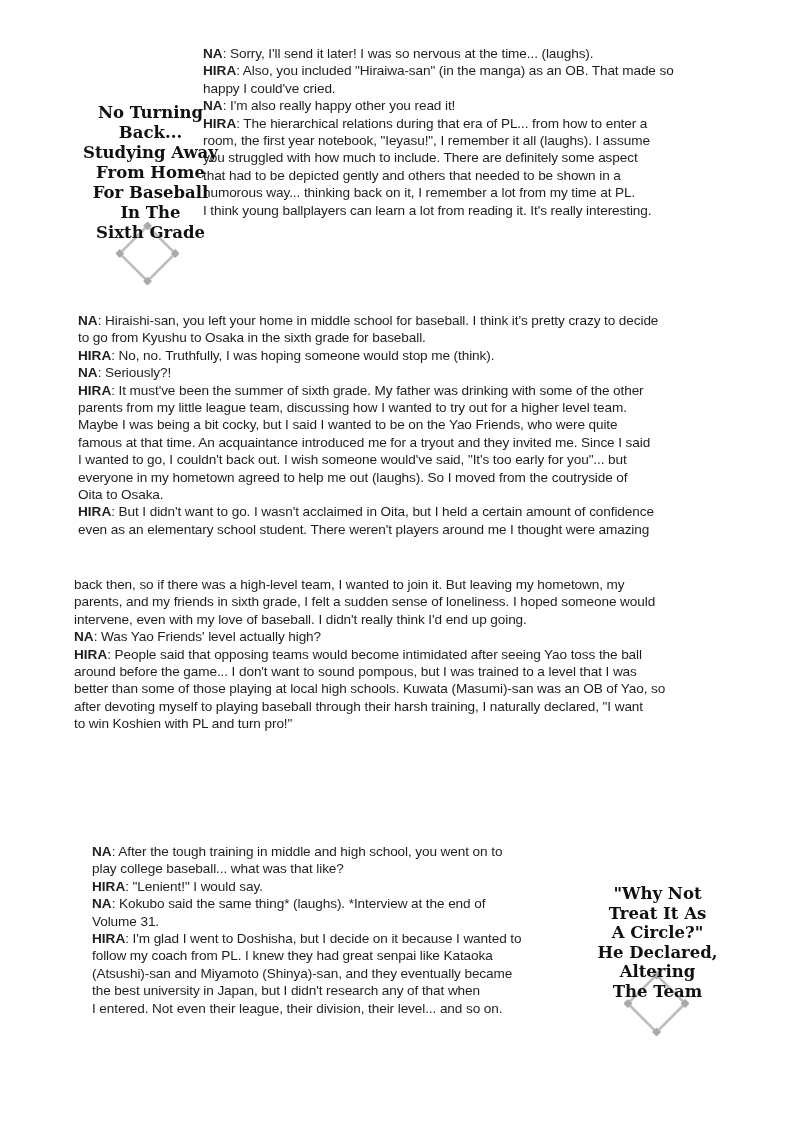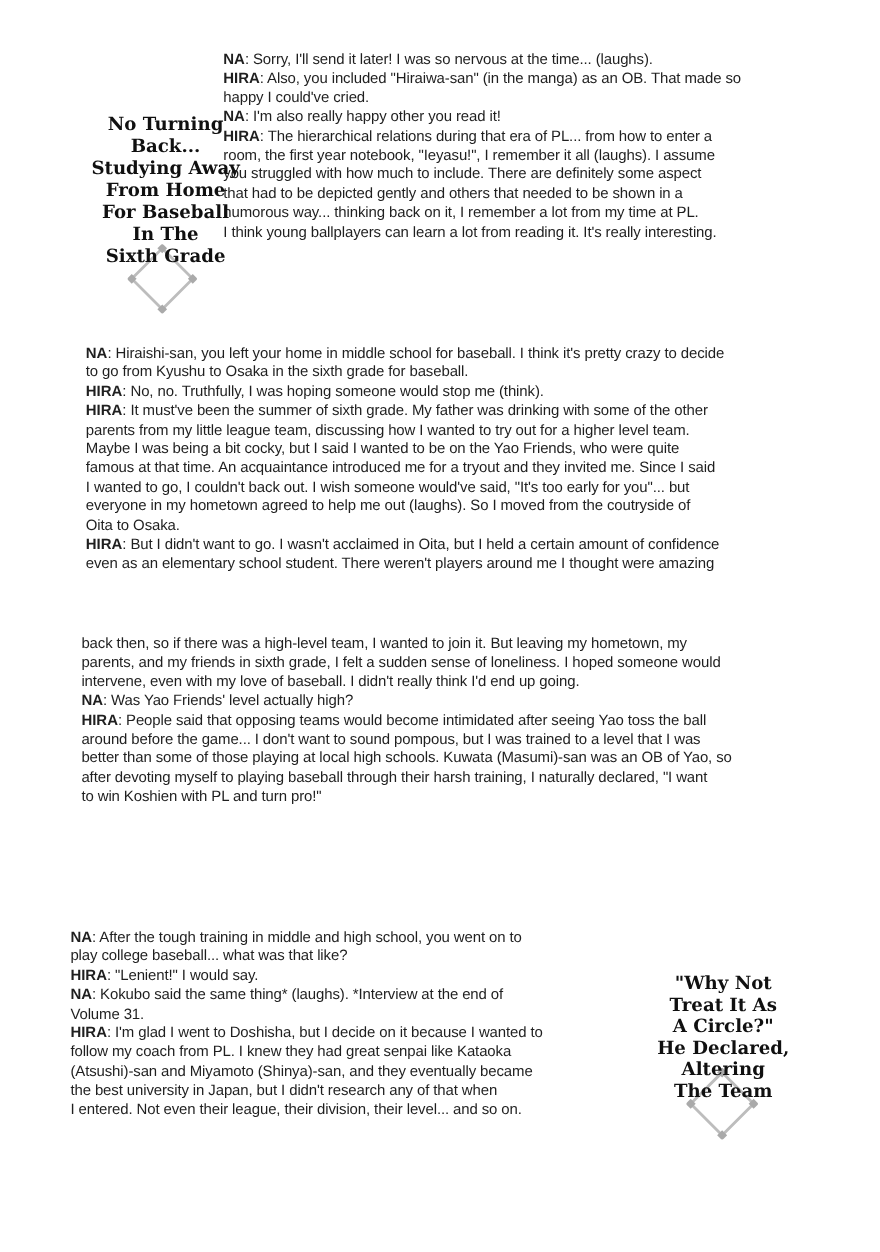--- a/index.html
+++ b/index.html
@@ -17,21 +17,21 @@
     font-size:13.6px;
     line-height:17.4px;
     letter-spacing:-0.1px;
     z-index:2;
   }
   .dialogue p.line { margin:0; white-space:pre-wrap; }
   .dialogue .speaker { font-weight:bold; letter-spacing:0; }
   #block-1 { left:203px; top:45px;  width:552px; }
   #block-2 { left:57px;  top:312px; width:700px;margin-left:21px; }
   #block-3 { left:74px;  top:576px; width:700px; }
-  #block-4 { left:64px;  top:843px; width:505px; }
+  #block-4 { left:92px;  top:843px; width:505px; }
 
   .callout {
     position:absolute;
     text-align:center;
     font-family:"DejaVu Serif", serif;
     font-weight:bold;
     color:#101010;
     white-space:pre-line;
     z-index:3;
   }
@@ -60,20 +60,21 @@
 room, the first year notebook, "Ieyasu!", I remember it all (laughs). I assume
 you struggled with how much to include. There are definitely some aspect
 that had to be depicted gently and others that needed to be shown in a
 humorous way... thinking back on it, I remember a lot from my time at PL.
 I think young ballplayers can learn a lot from reading it. It's really interesting.</span></p>
     </div>
   <div class="dialogue" id="block-2">
       <p class="line"><b class="speaker">NA</b><span>: Hiraishi-san, you left your home in middle school for baseball. I think it's pretty crazy to decide
 to go from Kyushu to Osaka in the sixth grade for baseball.</span></p>
       <p class="line"><b class="speaker">HIRA</b><span>: No, no. Truthfully, I was hoping someone would stop me (think).</span></p>
+      <p class="line"><b class="speaker">NA</b><span>: Seriously?!</span></p>
       <p class="line"><b class="speaker">HIRA</b><span>: It must've been the summer of sixth grade. My father was drinking with some of the other
 parents from my little league team, discussing how I wanted to try out for a higher level team.
 Maybe I was being a bit cocky, but I said I wanted to be on the Yao Friends, who were quite
 famous at that time. An acquaintance introduced me for a tryout and they invited me. Since I said
 I wanted to go, I couldn't back out. I wish someone would've said, "It's too early for you"... but
 everyone in my hometown agreed to help me out (laughs). So I moved from the coutryside of
 Oita to Osaka.</span></p>
       <p class="line"><b class="speaker">HIRA</b><span>: But I didn't want to go. I wasn't acclaimed in Oita, but I held a certain amount of confidence
 even as an elementary school student. There weren't players around me I thought were amazing</span></p>
     </div>

